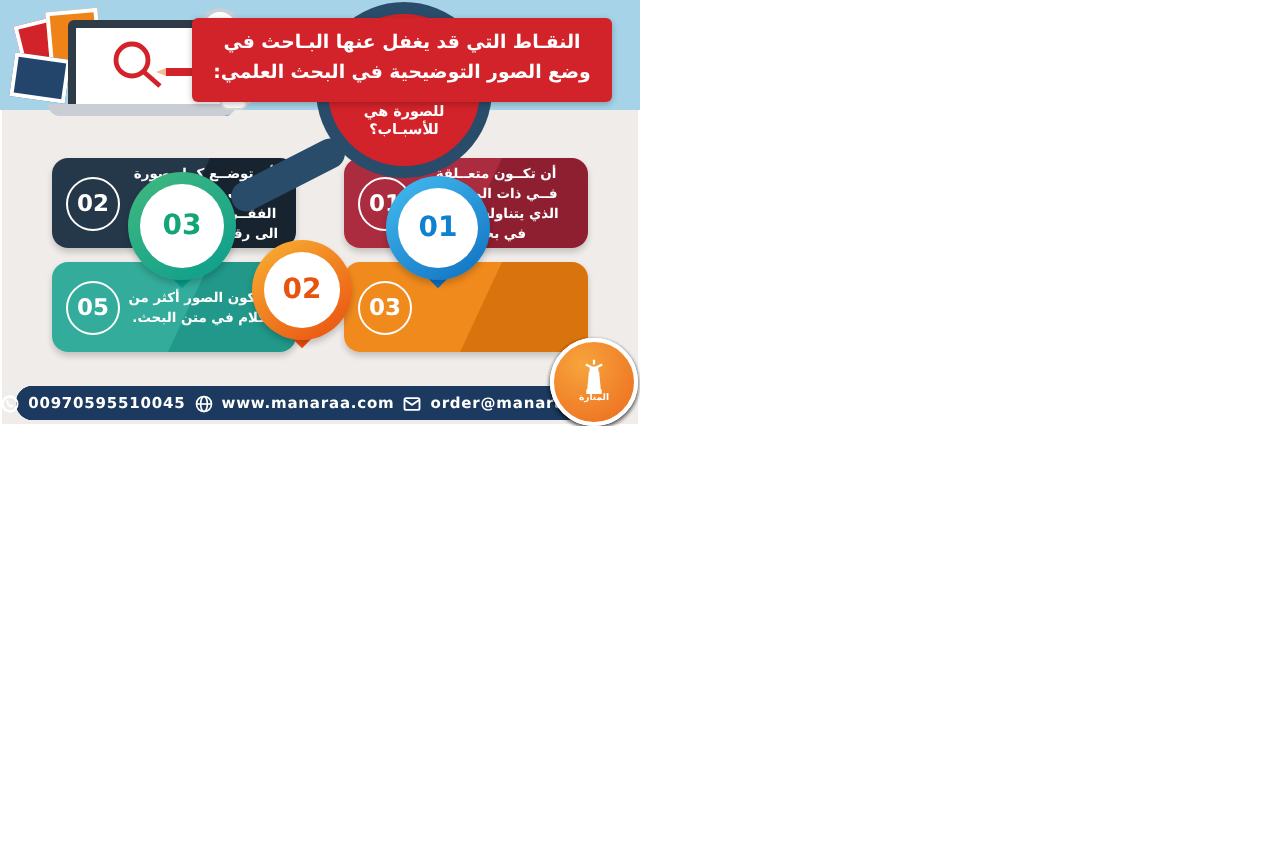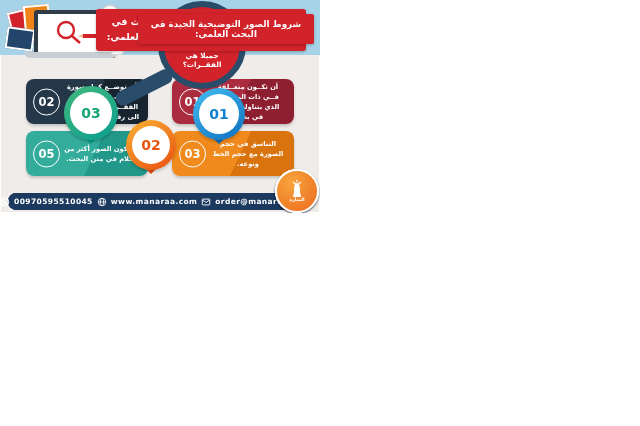--- a/index.html
+++ b/index.html
@@ -211,22 +211,22 @@
     <div class="dash" style="left:128px;top:55px;width:22px"></div>
     <div class="dash" style="left:14px;top:88px;width:26px"></div>
     <div class="dash" style="left:129px;top:84px;width:18px"></div>
     <div class="dash" style="left:246px;top:4px;width:14px"></div>
     <div class="tr-desc">هي رسوم يمكن من خلالها أن يقوم الباحث التعبير عن الكثير من الخطوات والعمليات التي يتبعهـا ويتناولها البــاحث في بحثه.</div>
     <div class="lens-handle"></div>
     <div class="lens">
       <span>ماهية الصور</span>
       <span>التوضيحية في</span>
       <span class="lens-hl">البحث العلمي</span>
-      <span>جميلا هي</span>
-      <span>الفقــرات؟</span>
+      <span>للصورة هي</span>
+      <span>للأسبـاب؟</span>
     </div>
     <div class="man">
       <div class="man-mag"></div>
       <div class="man-arm"></div>
       <div class="man-leg1"></div>
       <div class="man-leg2"></div>
       <div class="man-shoe1"></div>
       <div class="man-shoe2"></div>
       <div class="man-body"></div>
       <div class="man-tie"></div>
@@ -412,33 +412,31 @@
             <path d="M20 17l8 7"></path>
           </svg>
         <svg class="abs" style="left:40px;top:18px" width="24" height="8" viewBox="0 0 24 8">
             <rect x="5" y="2" width="16" height="4" fill="#d2232a"></rect>
             <path d="M5 2L0 4l5 2z" fill="#f3bd92"></path>
           </svg>
       </div>
       <div class="lap-base"></div>
       <div class="cup"></div>
     </div>
-    <div class="ribbon">شروط الصور التوضيحية الجيدة في البحث العلمي:</div>
 
     <div class="cond-box cond-01" style="left:172px;top:79px">
       <div class="cond-num">01</div>
       <div class="cond-text">أن تكــون متعــلقة فــي ذات الموضوع الذي يتناوله الباحث في بحثه.</div>
     </div>
     <div class="cond-box cond-02" style="left:26px;top:79px">
       <div class="cond-num">02</div>
       <div class="cond-text">أن توضــع كــل صورة تحت خاصتها من الفقــرات، مع الإشارة الى رقـمها التسلسلي.</div>
     </div>
     <div class="cond-box cond-03" style="left:172px;top:131px">
       <div class="cond-num">03</div>
-      <div class="cond-text">التناسق في حجم الصورة مع حجم الخط ونوعه.</div>
     </div>
     <div class="cond-box cond-04" style="left:26px;top:131px">
       <div class="cond-num">05</div>
       <div class="cond-text">ألّا تكون الصور أكثر من الكلام في متن البحث.</div>
     </div>
 
     <div class="footer">
       <span class="f-ic">
           <svg viewBox="0 0 24 24" fill="none" stroke="#fff" stroke-width="2.4">
             <circle cx="12" cy="12" r="9"></circle>

